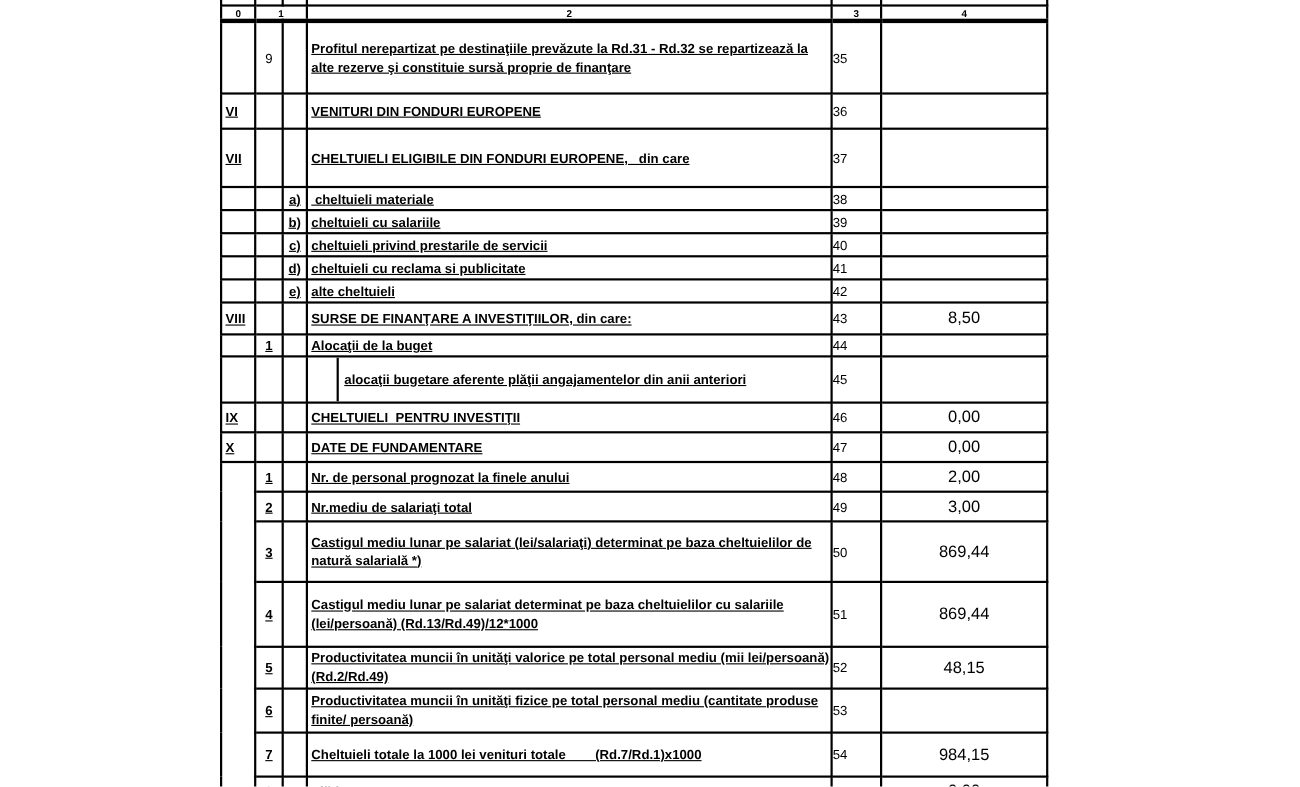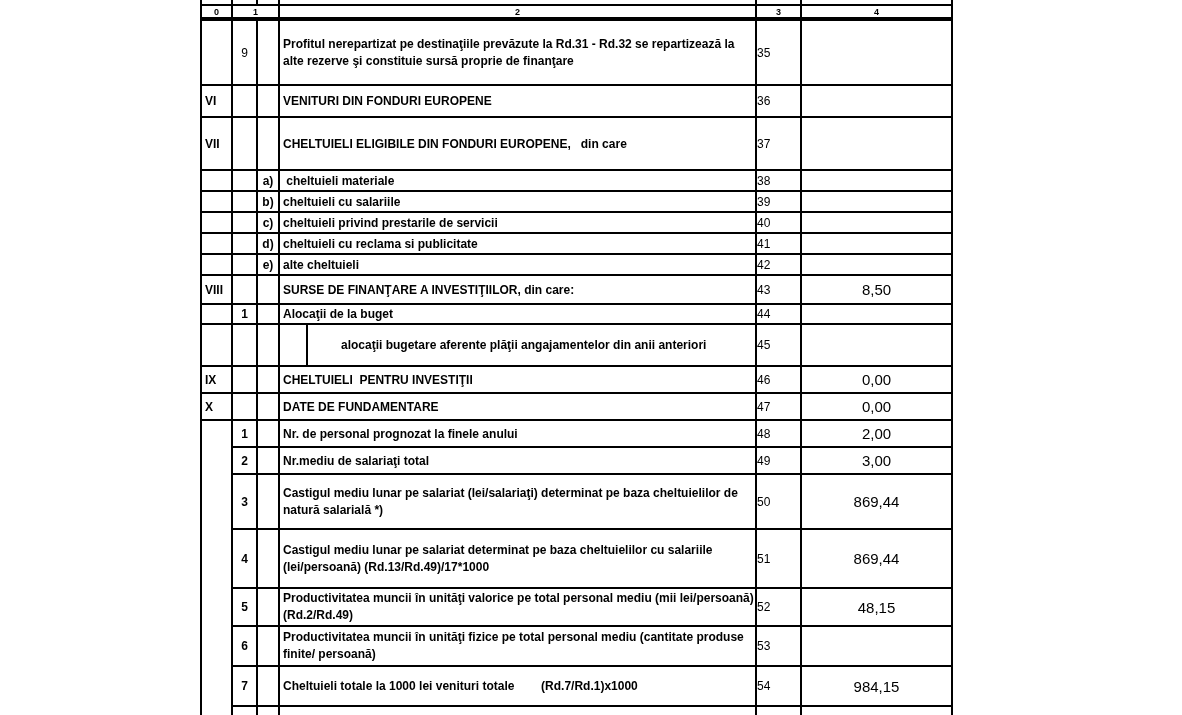--- a/index.html
+++ b/index.html
@@ -1,28 +1,28 @@
 <!DOCTYPE html>
 <html><head>
 <meta charset="utf-8">
 <style>
   html, body { margin:0; padding:0; background:#ffffff; }
   body { width:1182px; height:715px; position:relative; overflow:hidden; font-family:"Liberation Sans", sans-serif; color:#000; }
   #sheet { position:absolute; left:200px; top:-4px; width:751px; border-collapse:collapse; table-layout:fixed; }
   #sheet td { border:2px solid #000; padding:0 0 0 3px; font-size:12px; vertical-align:middle; overflow:hidden; white-space:nowrap; }
-  #sheet td.b { font-weight:bold; }
+  #sheet td.b { font-weight:bold;text-decoration:underline; }
   #sheet td.c { text-align:center; padding:0; }
   #sheet td.num { text-align:left; padding:0; font-size:12px; }
   #sheet td.val { text-align:center; padding:4px; font-size:15px; }
   #sheet td.hdr { text-align:center; padding:0; font-size:9px; font-weight:bold; }
   #sheet tr.header td { border-bottom-width:4px; }
   #sheet td.wrap { white-space:normal; line-height:17px; }
   .inner-cell { display:flex; height:100%; align-items:stretch; }
   .inner-box { width:26px; border-right:2px solid #000; margin-left:-3px; }
-  .inner-text { padding-left:5px; display:flex; align-items:center;margin-left:28px; }
+  .inner-text { padding-left:5px; display:flex; align-items:center; }
 </style>
 </head>
 <body>
 
 <table id="sheet">
   <colgroup>
     <col style="width:31px">
       <col style="width:25px">
       <col style="width:22px">
       <col style="width:477px">
@@ -189,21 +189,21 @@
       <td class="c b">3</td>
       <td class="c"></td>
       <td class="b wrap">Castigul mediu  lunar pe salariat (lei/salariaţi) determinat pe baza cheltuielilor de natură salarială *)</td>
       <td class="num">50</td>
       <td class="val">869,44</td>
     </tr>
 
     <tr style="height:59px">
       <td class="c b">4</td>
       <td class="c"></td>
-      <td class="b wrap">Castigul mediu lunar pe salariat determinat pe baza cheltuielilor cu salariile (lei/persoană)  (Rd.13/Rd.49)/17*1000</td>
+      <td class="b wrap">Castigul mediu lunar pe salariat determinat pe baza cheltuielilor cu salariile (lei/persoană)  (Rd.13/Rd.49)/12*1000</td>
       <td class="num">51</td>
       <td class="val">869,44</td>
     </tr>
 
     <tr style="height:38px">
       <td class="c b">5</td>
       <td class="c"></td>
       <td class="b wrap">Productivitatea muncii în unităţi valorice pe total personal mediu (mii lei/persoană) (Rd.2/Rd.49)</td>
       <td class="num">52</td>
       <td class="val">48,15</td>

